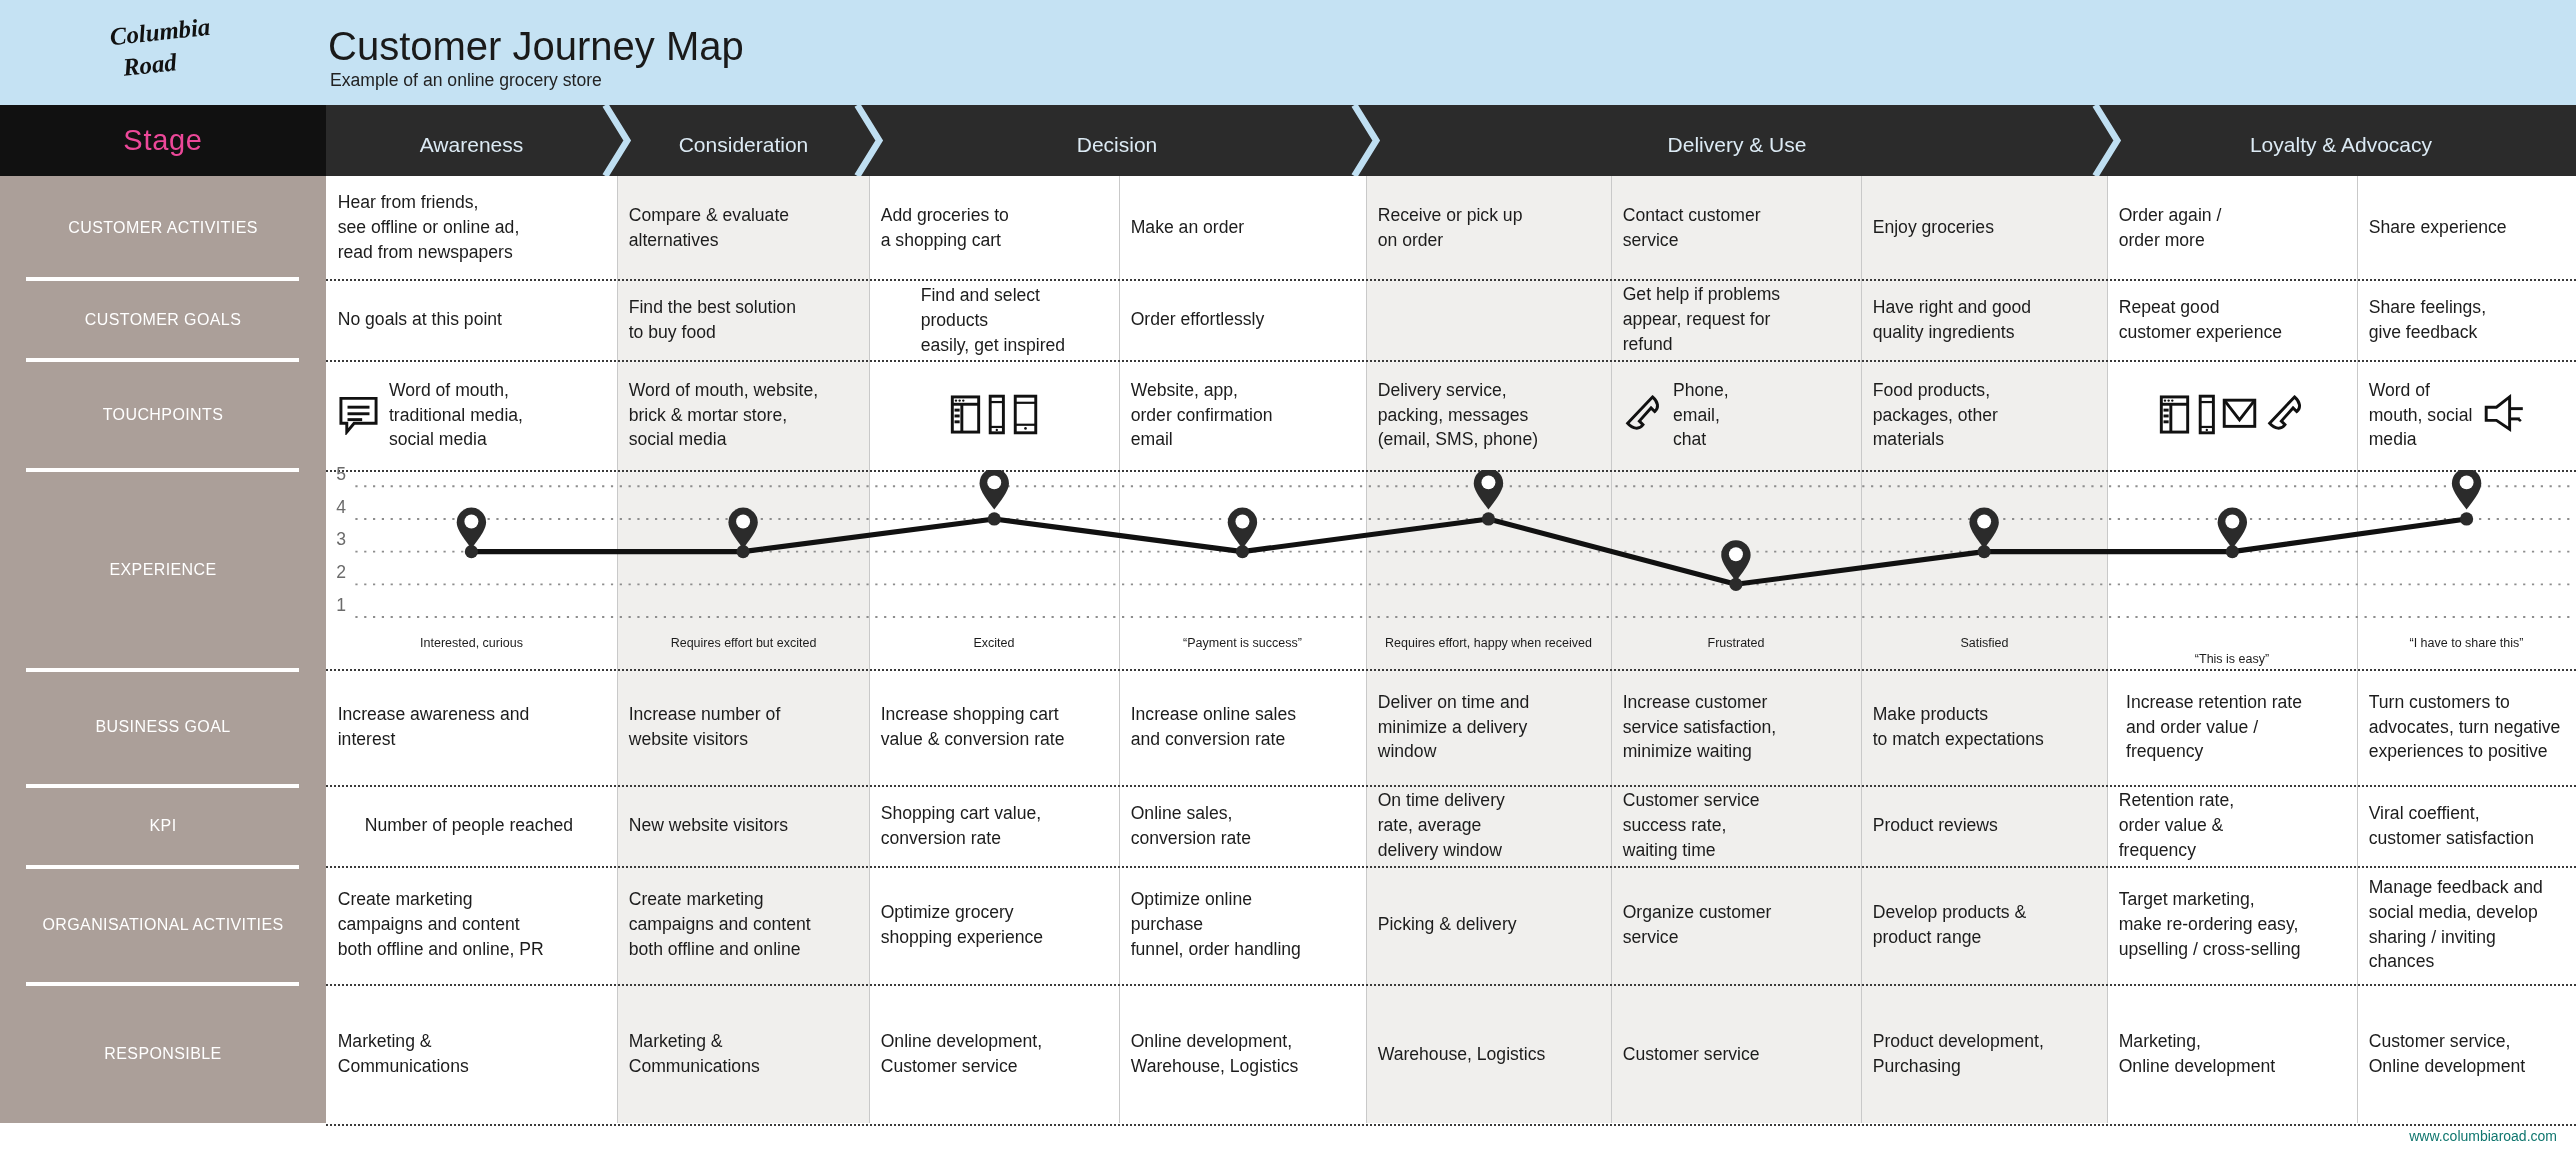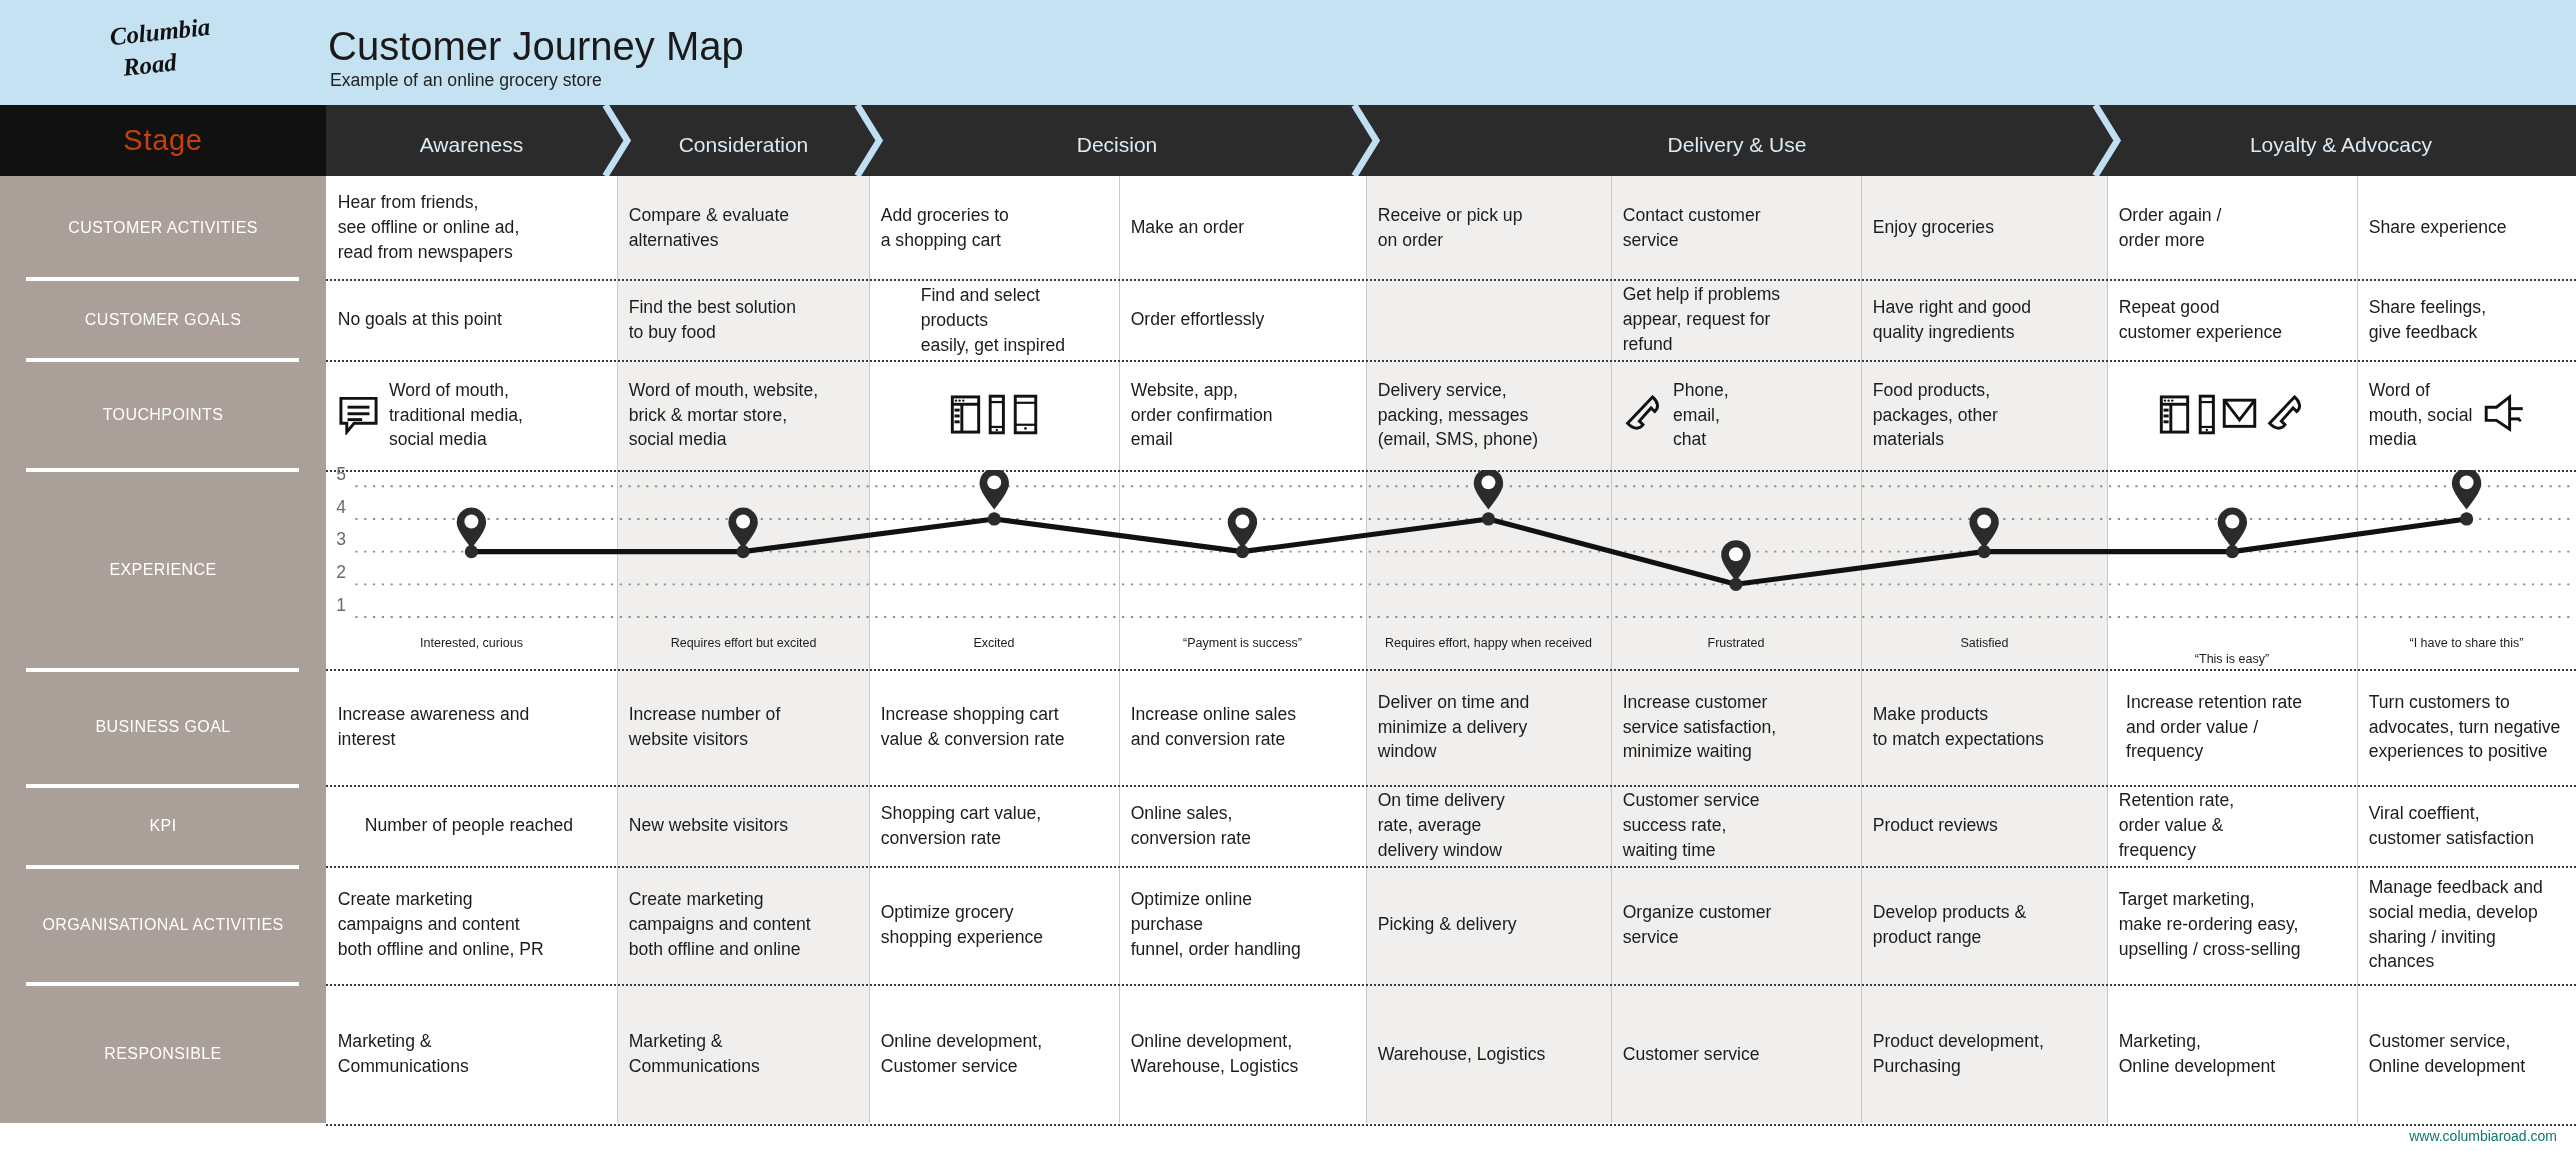--- a/index.html
+++ b/index.html
@@ -29,21 +29,21 @@
     position: absolute; left: 330px; top: 70px;
     font-size: 17.6px; color: #222; font-weight: 400; text-align: right;
   }
 
   
   .stagebar {
     position: absolute; left: 0; top: 105px; width: 2576px; height: 71px;
   }
   .stage-label-cell {
     position: absolute; left: 0; top: 0; width: 326px; height: 71px;
-    background: #111111; color: #c2410c;
+    background: #111111; color: #ec4899;
     display: flex; align-items: center; justify-content: center;
     font-size: 29px; letter-spacing: 0.7px;
   }
   .stage-strip {
     position: absolute; left: 326px; top: 0; width: 2250px; height: 71px;
     background: #2b2b2b;
   }
   .stage-name {
     position: absolute; top: 0; height: 79px;
     display: flex; align-items: center; justify-content: center;

